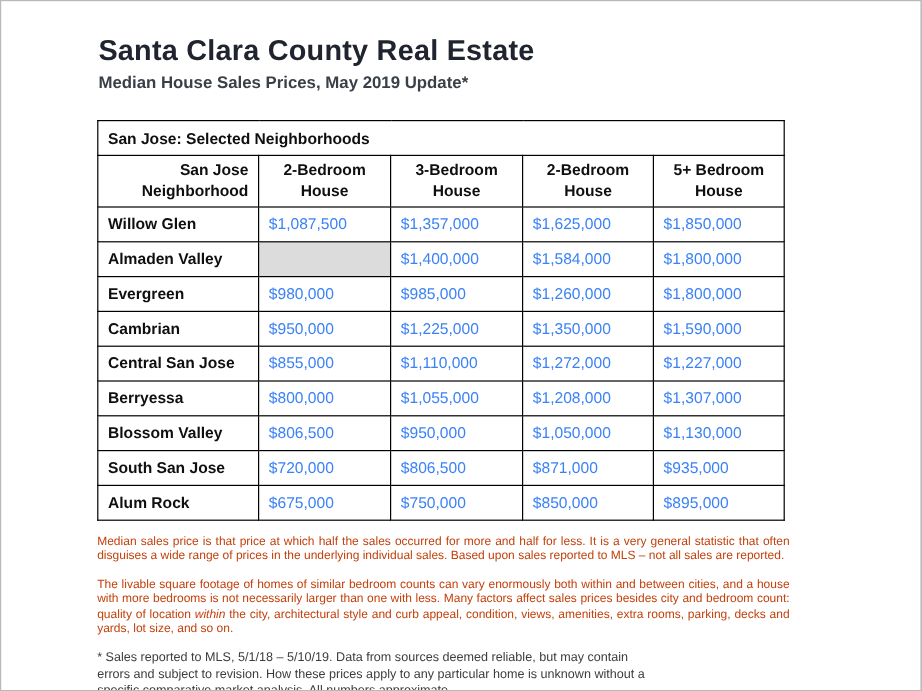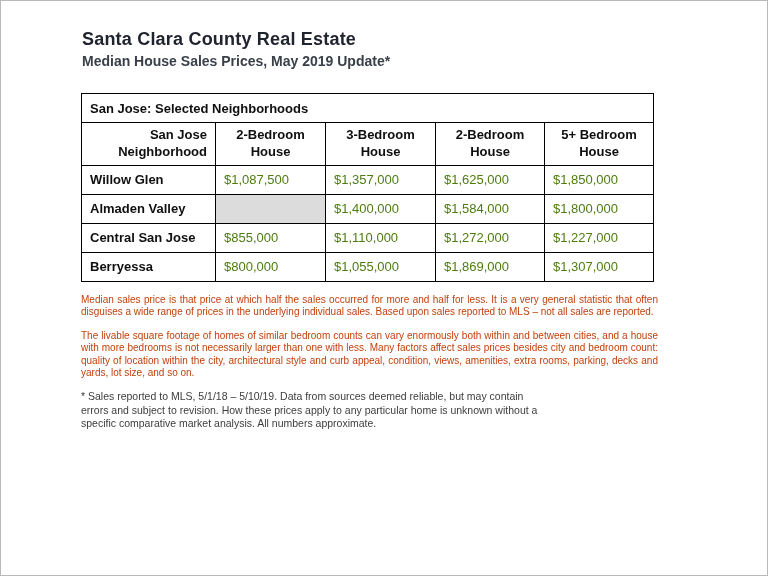--- a/index.html
+++ b/index.html
@@ -5,49 +5,49 @@
   html,body { margin:0; padding:0; background:#888; }
   .page {
     width:768px; height:576px; background:#ffffff;
     border:1px solid #b9b9b9; box-sizing:border-box;
     font-family:"Liberation Sans", sans-serif;
     position:relative; overflow:hidden;
   }
   .content { padding:28px 0 0 80px; width:575px; }
 
   .title {
-    font-size:18px; font-weight:bold; color:#20242e;
+    font-size:24px; font-weight:bold; color:#20242e;
     margin:0 0 3px 1px; letter-spacing:0.2px;
   }
   .subtitle {
     font-size:14px; font-weight:bold; color:#3a4048;
     margin:0 0 24px 1px;
   }
 
   table.prices {
     border-collapse:collapse; width:572px;
     font-size:13px; color:#0f0f0f; table-layout:fixed;border-radius:21px;
   }
   table.prices th, table.prices td {
     border:1px solid #000; padding:4px 8px; vertical-align:middle;
     overflow:hidden; white-space:nowrap;
   }
   .caption-cell { text-align:left; font-weight:bold; height:20px; }
   th.col-h { text-align:center; font-weight:bold; line-height:1.3; padding:5px 4px; }
   th.col-h.first { text-align:right; padding-left:8px; }
   td.nb { font-weight:bold; height:20px; }
-  td.pr { font-weight:normal; color:#4d7c0f; }
+  td.pr { font-weight:normal; color:#3b82f6; }
   td.pr.empty { background:#dcdcdc; }
   table.prices tr.data-row { height:29px; }
 
   .para {
     width:577px; font-size:10px; line-height:1.22; color:#c2410c;
     text-align:justify; margin:12px 0 0 0;
   }
-  .para .it { }
+  .para .it { font-style:italic; }
 
   .footer-row {
     width:634px; display:flex; align-items:center;
     justify-content:space-between; margin-top:11px;
   }
   .footnote {
     width:468px; font-size:10.5px; line-height:1.3; color:#3d3d3d;
     text-align:left;
   }
 </style>
@@ -88,32 +88,67 @@
         <td class="pr">$1,850,000</td>
       </tr>
       <tr class="data-row">
         <td class="nb">Almaden Valley</td>
         <td class="pr empty"></td>
         <td class="pr">$1,400,000</td>
         <td class="pr">$1,584,000</td>
         <td class="pr">$1,800,000</td>
       </tr>
       <tr class="data-row">
+        <td class="nb">Evergreen</td>
+        <td class="pr">$980,000</td>
+        <td class="pr">$985,000</td>
+        <td class="pr">$1,260,000</td>
+        <td class="pr">$1,800,000</td>
+      </tr>
+      <tr class="data-row">
+        <td class="nb">Cambrian</td>
+        <td class="pr">$950,000</td>
+        <td class="pr">$1,225,000</td>
+        <td class="pr">$1,350,000</td>
+        <td class="pr">$1,590,000</td>
+      </tr>
+      <tr class="data-row">
         <td class="nb">Central San Jose</td>
         <td class="pr">$855,000</td>
         <td class="pr">$1,110,000</td>
         <td class="pr">$1,272,000</td>
         <td class="pr">$1,227,000</td>
       </tr>
       <tr class="data-row">
         <td class="nb">Berryessa</td>
         <td class="pr">$800,000</td>
         <td class="pr">$1,055,000</td>
-        <td class="pr">$1,869,000</td>
+        <td class="pr">$1,208,000</td>
         <td class="pr">$1,307,000</td>
+      </tr>
+      <tr class="data-row">
+        <td class="nb">Blossom Valley</td>
+        <td class="pr">$806,500</td>
+        <td class="pr">$950,000</td>
+        <td class="pr">$1,050,000</td>
+        <td class="pr">$1,130,000</td>
+      </tr>
+      <tr class="data-row">
+        <td class="nb">South San Jose</td>
+        <td class="pr">$720,000</td>
+        <td class="pr">$806,500</td>
+        <td class="pr">$871,000</td>
+        <td class="pr">$935,000</td>
+      </tr>
+      <tr class="data-row">
+        <td class="nb">Alum Rock</td>
+        <td class="pr">$675,000</td>
+        <td class="pr">$750,000</td>
+        <td class="pr">$850,000</td>
+        <td class="pr">$895,000</td>
       </tr>
     </tbody>
       </table>
 
     <p class="para">Median sales price is that price at which half the sales occurred for more and half for less. It is a very general statistic that often disguises a wide range of prices in the underlying individual sales. Based upon sales reported to MLS – not all sales are reported.</p>
 
     <p class="para"><span>The livable square footage of homes of similar bedroom counts can vary enormously both within and between cities, and a house with more bedrooms is not necessarily larger than one with less. Many factors affect sales prices besides city and bedroom count: quality of location </span><span class="it">within</span><span> the city, architectural style and curb appeal, condition, views, amenities, extra rooms, parking, decks and yards, lot size, and so on.</span></p>
 
     <div class="footer-row">
       <div class="footnote">* Sales reported to MLS, 5/1/18 – 5/10/19. Data from sources deemed reliable, but may contain errors and subject to revision. How these prices apply to any particular home is unknown without a specific comparative market analysis. All numbers approximate.</div>

